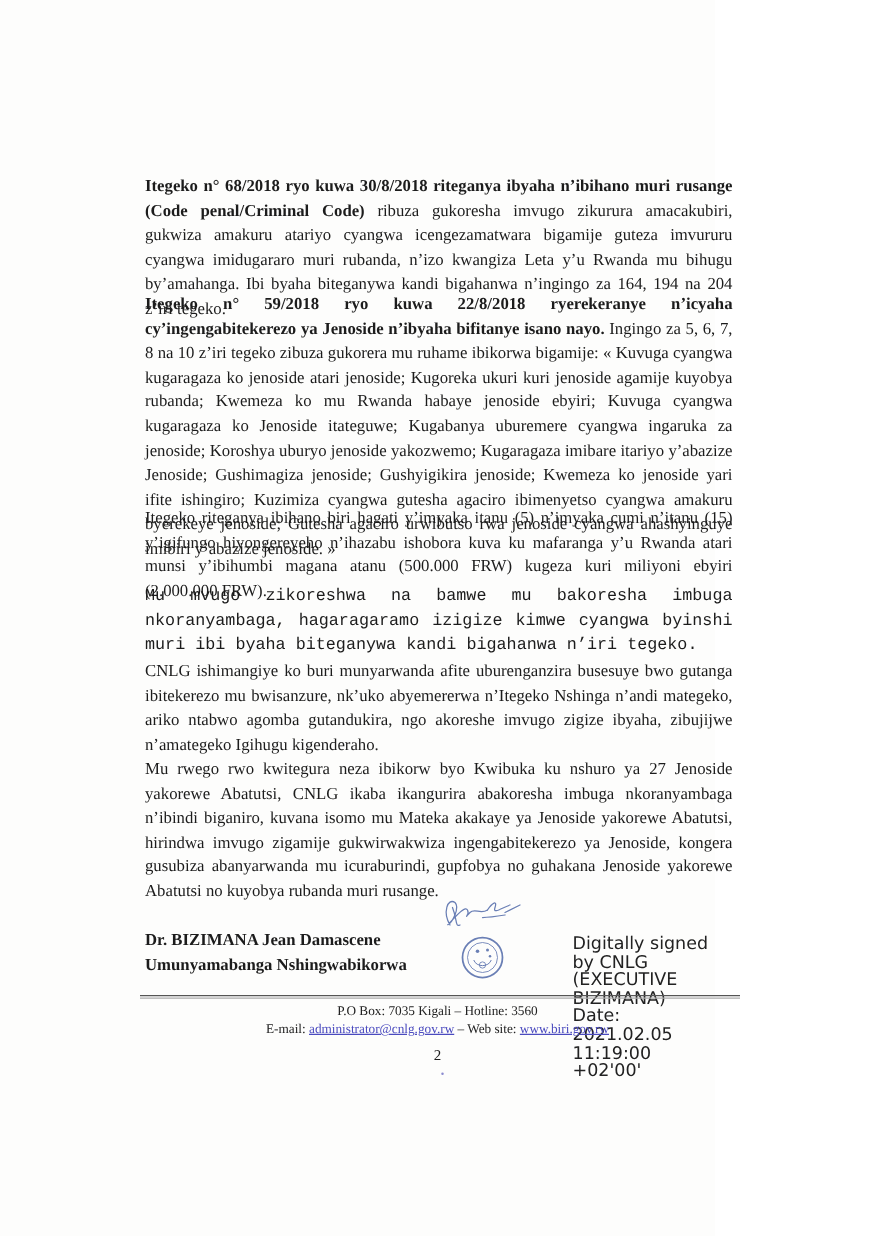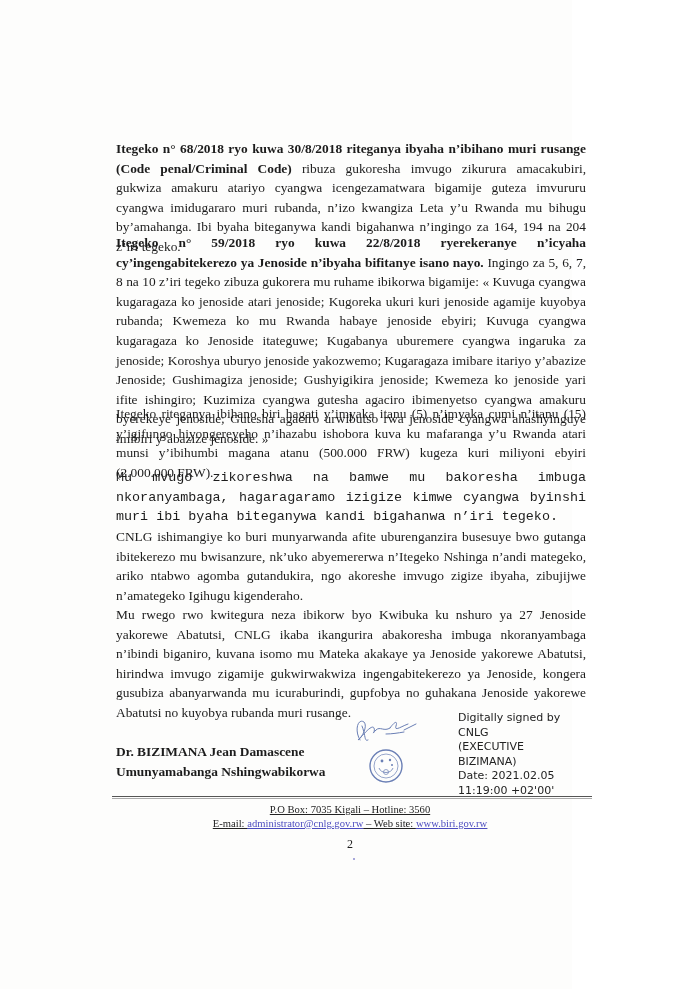--- a/index.html
+++ b/index.html
@@ -14,25 +14,25 @@
   #p2 { top: 233px; }
   #p3 { top: 404px; }
   #p4 { top: 468px; font-family: Liberation Mono, monospace; }
   #p5 { top: 527px; }
   #p6 { top: 605px; }
   .sig-left { position: absolute; left: 116px; font-weight: bold; font-size: 13.4px; line-height: 19px; }
   #sig-date { top: 706px; }
   #sig-name { top: 742px; }
   #sig-title { top: 762px; text-align: center; }
   .stamp { position: absolute; left: 346px; top: 716px; width: 80px; height: 72px; }
-  .digital { position: absolute; left: 458px; top: 711px; font-family: "DejaVu Sans", "Liberation Sans", sans-serif;
-             font-size: 11px; line-height: 14.6px; color: #222; }
+  .digital { position: absolute; left: 458px; top: 748px; font-family: "DejaVu Sans", "Liberation Sans", sans-serif;
+             font-size: 14px; line-height: 14.6px; color: #222; }
   .rule { position: absolute; left: 112px; width: 480px; height: 1px; background: #555; top: 796px; }
   .rule2 { position: absolute; left: 112px; width: 480px; height: 1px; background: #aaa; top: 798px; }
-  .footer { position: absolute; left: 0; width: 700px; text-align: center; font-size: 10.6px; line-height: 13px; color: #222; text-decoration: underline; }
+  .footer { position: absolute; left: 0; width: 700px; text-align: center; font-size: 10.6px; line-height: 13px; color: #222; }
   #foot1 { top: 803px; }
   #foot2 { top: 817px; }
   .link { color: #4b4bbf; text-decoration: underline; }
   .pagenum { position: absolute; left: 0; width: 700px; top: 837px; text-align: center; font-size: 12px; }
   .dot { position: absolute; left: 353px; top: 858px; width: 2px; height: 2px; background: #8a8acf; border-radius: 1px; }
 </style>
 </head>
 <body>
 
 <div class="page">

